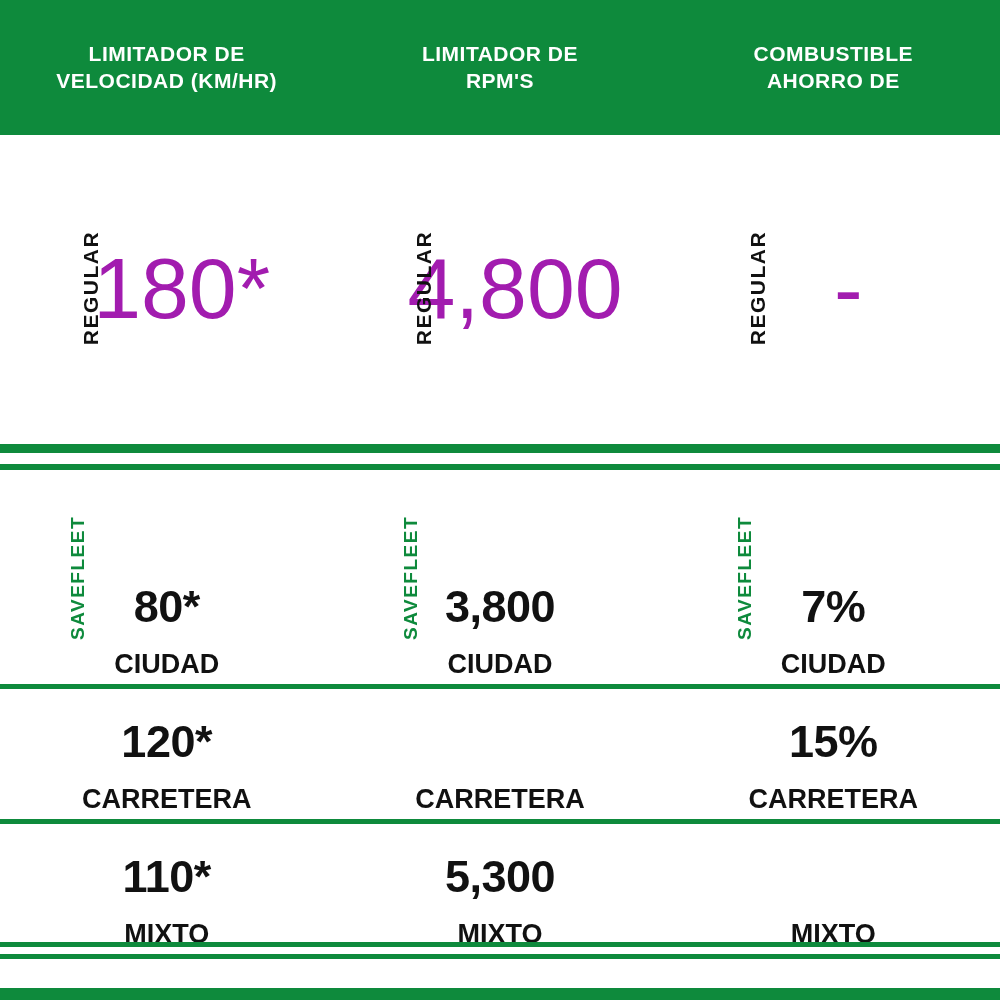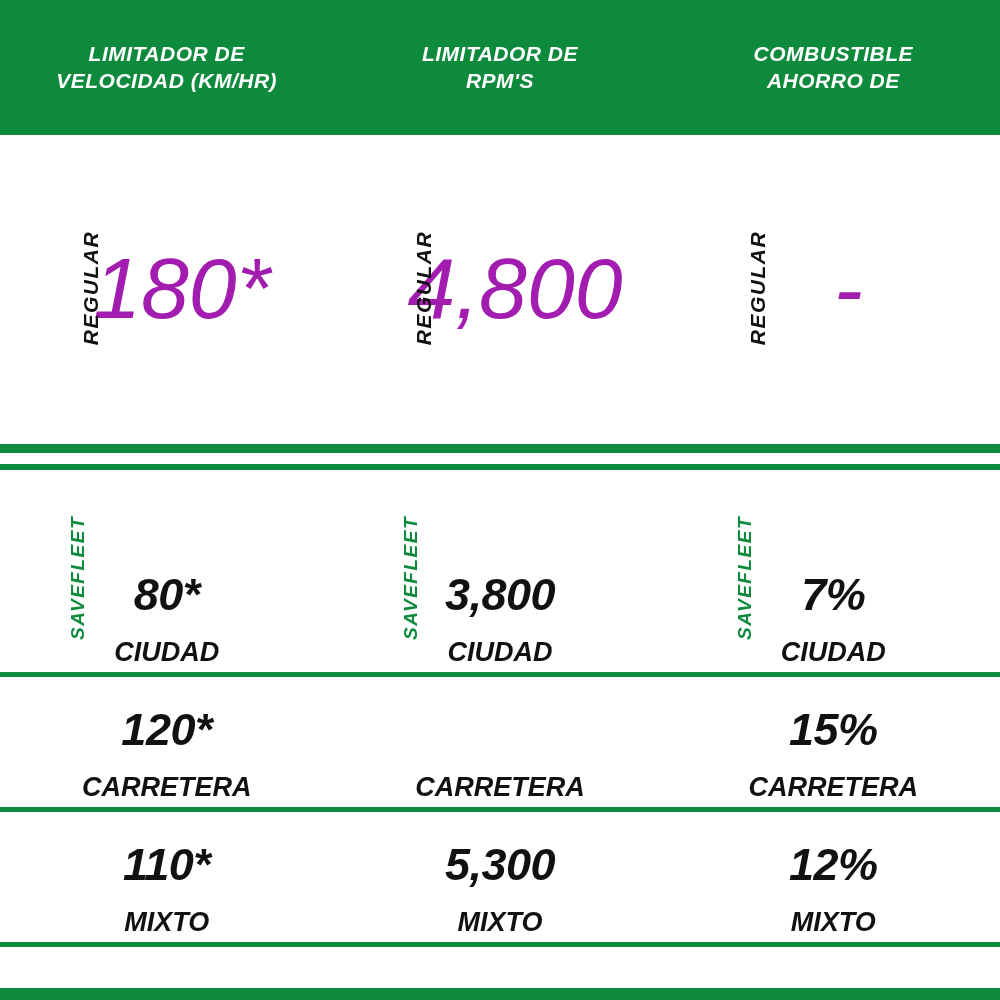--- a/index.html
+++ b/index.html
@@ -11,21 +11,20 @@
     height: 1000px;
     background: #ffffff;
     font-family: "Liberation Sans", sans-serif;
     overflow: hidden;
   }
   .sheet {
     position: relative;
     width: 968px;
     height: 1000px;
     background: #ffffff;
-    font-style: italic;
   }
 
   
   .header-band {
     position: absolute;
     top: 0;
     left: 0;
     width: 1000px;
     height: 135px;
     background: #0e8a3c;
@@ -123,21 +122,21 @@
     transform: translateY(-50%) rotate(-90deg);
     transform-origin: center center;
     white-space: nowrap;
     font-weight: bold;
     font-size: 19px;
     letter-spacing: 1.5px;
     color: #0e8a3c;
   }
   .sf-rows {
     position: absolute;
-    top: 0;
+    top: 12px;
     left: 0;
     width: 1000px;
   }
   .sf-row {
     display: flex;
     width: 1000px;
   }
   .sf-row-1 { height: 190px; align-items: flex-end; }
   .sf-row-2 { height: 135px; align-items: flex-end; }
   .sf-row-3 { height: 135px; align-items: flex-end; }
@@ -262,21 +261,20 @@
       <div class="sf-row sf-row-3">
         <div class="sf-cell">
           <div class="sf-value">110*</div>
           <div class="sf-caption">MIXTO</div>
         </div>
         <div class="sf-cell">
           <div class="sf-value">5,300</div>
           <div class="sf-caption">MIXTO</div>
         </div>
         <div class="sf-cell">
-          <div class="sf-value">12%</div>
           <div class="sf-caption">MIXTO</div>
         </div>
       </div>
 
       <div class="row-sep sep-1"></div>
       <div class="row-sep sep-2"></div>
       <div class="row-sep sep-3"></div>
     </div>
   </div>
 

